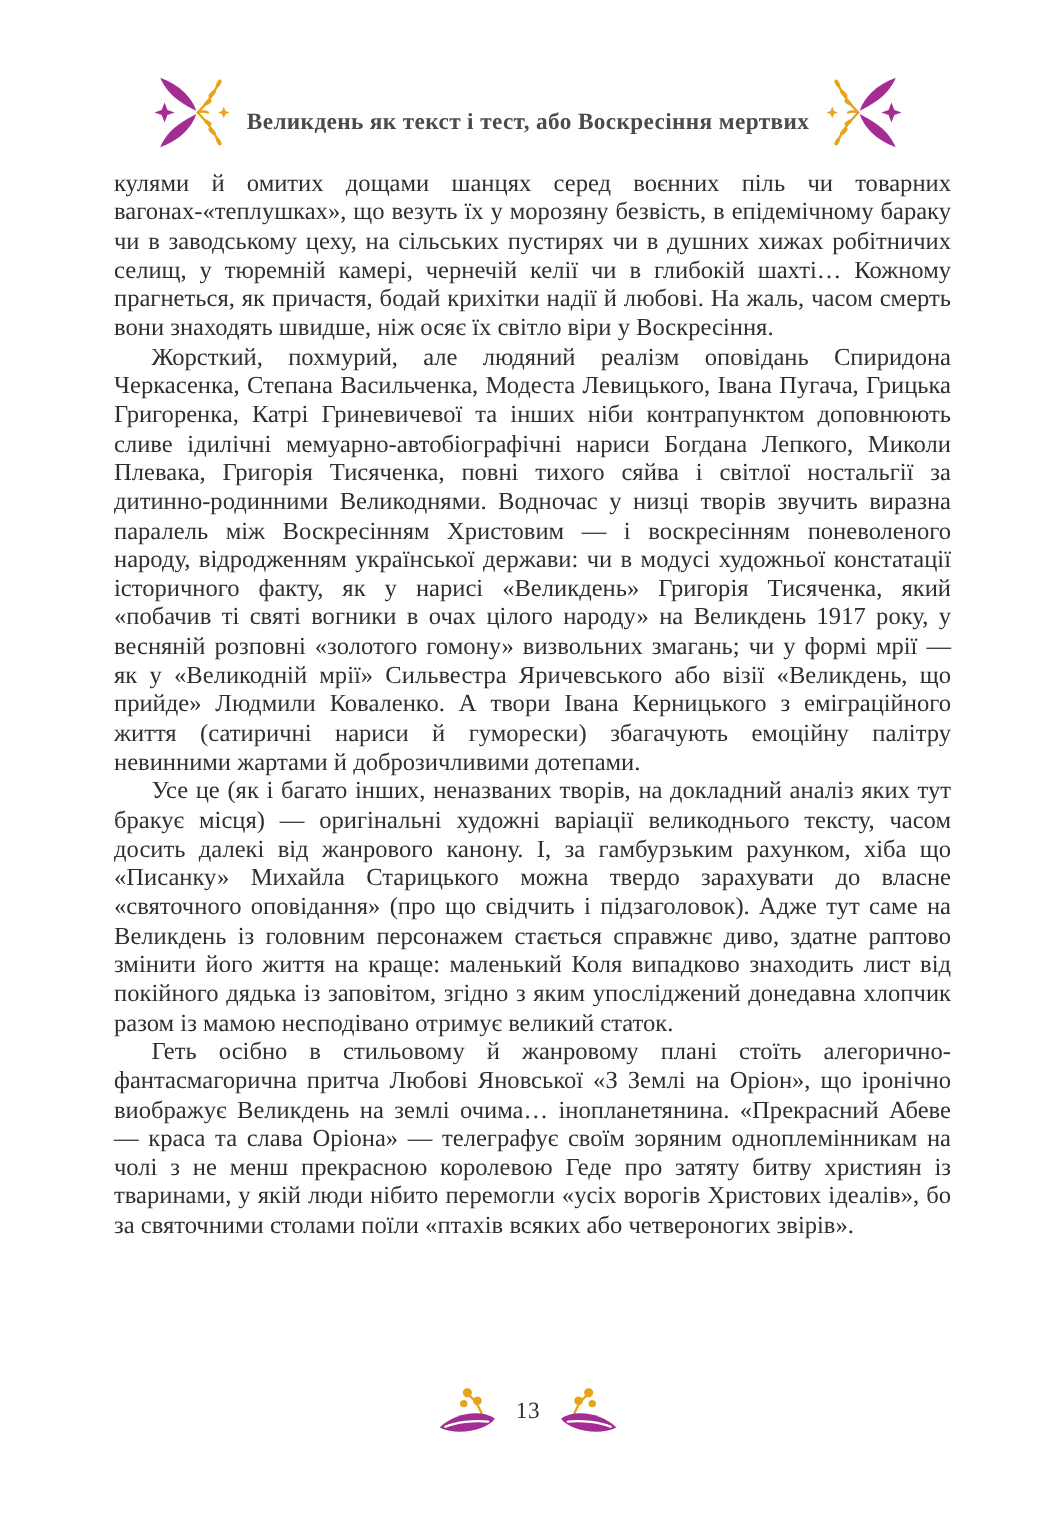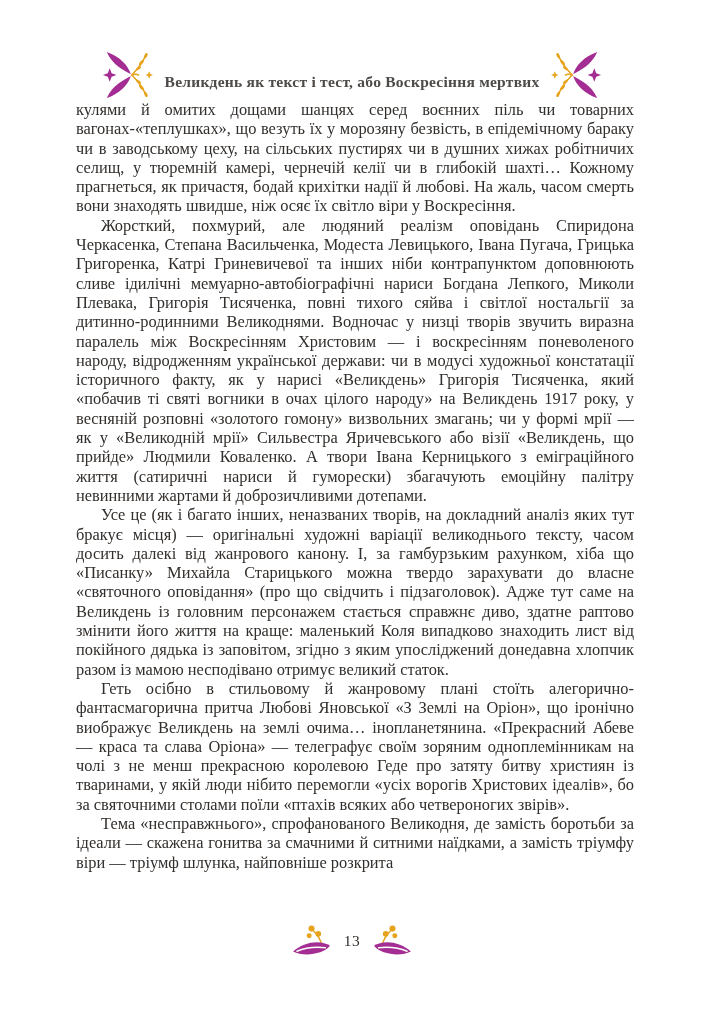--- a/index.html
+++ b/index.html
@@ -32,21 +32,21 @@
     margin-top:14px;
   }
   .orn-header{width:52px;height:56px;flex:0 0 auto;}
   .orn-header.mirrored{transform:scaleX(-1);}
   .orn-leaf{fill:var(--ornament-magenta);}
   .orn-gold-stroke{stroke:var(--ornament-gold);stroke-width:1.6;fill:none;stroke-linecap:round;}
   .orn-gold-fill{fill:var(--ornament-gold);}
   .orn-white-vein{stroke:#ffffff;stroke-width:1.6;fill:none;stroke-linecap:round;}
   .body-text{
     position:absolute;
-    top:100px;left:76px;width:558px;
+    top:112px;left:76px;width:558px;
     font-size:16.4px;
     line-height:19.3px;
     color:var(--body-text);
     text-align:justify;
     hyphens:auto;
   }
   .body-text p{
     text-indent:25px;
     margin:0;
   }
@@ -102,21 +102,20 @@
     <path class="orn-leaf" d="M8 21 L10 26.2 L15 28 L10 29.8 L8 35 L6 29.8 L1 28 L6 26.2 Z"></path>
     <path class="orn-gold-stroke" d="M31 28 C34 27 36 27 38 28" stroke-width="1.2"></path>
   </svg>
 </header>
 
 <main class="body-text">
   <p class="continuation">кулями й омитих дощами шанцях серед воєнних піль чи товарних вагонах-«теплушках», що везуть їх у морозяну безвість, в епідемічному бараку чи в заводському цеху, на сільських пустирях чи в душних хижах робітничих селищ, у тюремній камері, чернечій келії чи в глибокій шахті… Кожному прагнеться, як причастя, бодай крихітки надії й любові. На жаль, часом смерть вони знаходять швидше, ніж осяє їх світло віри у Воскресіння.</p>
   <p>Жорсткий, похмурий, але людяний реалізм оповідань Спиридона Черкасенка, Степана Васильченка, Модеста Левицького, Івана Пугача, Грицька Григоренка, Катрі Гриневичевої та інших ніби контрапунктом доповнюють сливе ідилічні мемуарно-автобіографічні нариси Богдана Лепкого, Миколи Плевака, Григорія Тисяченка, повні тихого сяйва і світлої ностальгії за дитинно-родинними Великоднями. Водночас у низці творів звучить виразна паралель між Воскресінням Христовим — і воскресінням поневоленого народу, відродженням української держави: чи в модусі художньої констатації історичного факту, як у нарисі «Великдень» Григорія Тисяченка, який «побачив ті святі вогники в очах цілого народу» на Великдень 1917 року, у весняній розповні «золотого гомону» визвольних змагань; чи у формі мрії — як у «Великодній мрії» Сильвестра Яричевського або візії «Великдень, що прийде» Людмили Коваленко. А твори Івана Керницького з еміграційного життя (сатиричні нариси й гуморески) збагачують емоційну палітру невинними жартами й доброзичливими дотепами.</p>
   <p>Усе це (як і багато інших, неназваних творів, на докладний аналіз яких тут бракує місця) — оригінальні художні варіації великоднього тексту, часом досить далекі від жанрового канону. І, за гамбурзьким рахунком, хіба що «Писанку» Михайла Старицького можна твердо зарахувати до власне «святочного оповідання» (про що свідчить і підзаголовок). Адже тут саме на Великдень із головним персонажем стається справжнє диво, здатне раптово змінити його життя на краще: маленький Коля випадково знаходить лист від покійного дядька із заповітом, згідно з яким упосліджений донедавна хлопчик разом із мамою несподівано отримує великий статок.</p>
   <p>Геть осібно в стильовому й жанровому плані стоїть алегорично-фантасмагорична притча Любові Яновської «З Землі на Оріон», що іронічно виображує Великдень на землі очима… інопланетянина. «Прекрасний Абеве — краса та слава Оріона» — телеграфує своїм зоряним одноплемінникам на чолі з не менш прекрасною королевою Геде про затяту битву християн із тваринами, у якій люди нібито перемогли «усіх ворогів Христових ідеалів», бо за святочними столами поїли «птахів всяких або четвероногих звірів».</p>
-  <p>Тема «несправжнього», спрофанованого Великодня, де замість боротьби за ідеали — скажена гонитва за смачними й ситними наїдками, а замість тріумфу віри — тріумф шлунка, найповніше розкрита</p>
 </main>
 
 <footer class="page-footer">
   <svg class="orn-footer mirrored" viewBox="0 0 46 40" aria-hidden="true">
     <path class="orn-gold-stroke" d="M13 26 C15 19 18 13 23 9" stroke-width="2"></path>
     <circle class="orn-gold-fill" cx="24.5" cy="7" r="3.2"></circle>
     <circle class="orn-gold-fill" cx="17.5" cy="12.5" r="3"></circle>
     <circle class="orn-gold-fill" cx="27" cy="14.5" r="2.6"></circle>
     <path class="orn-leaf" d="M5 27 C14 19 33 20 44 29 C33 36 13 35 5 27 Z" transform="rotate(6 24 28)"></path>
     <path class="orn-white-vein" d="M10 28.5 C20 26.5 32 26.5 40 29" transform="rotate(6 24 28)"></path>

